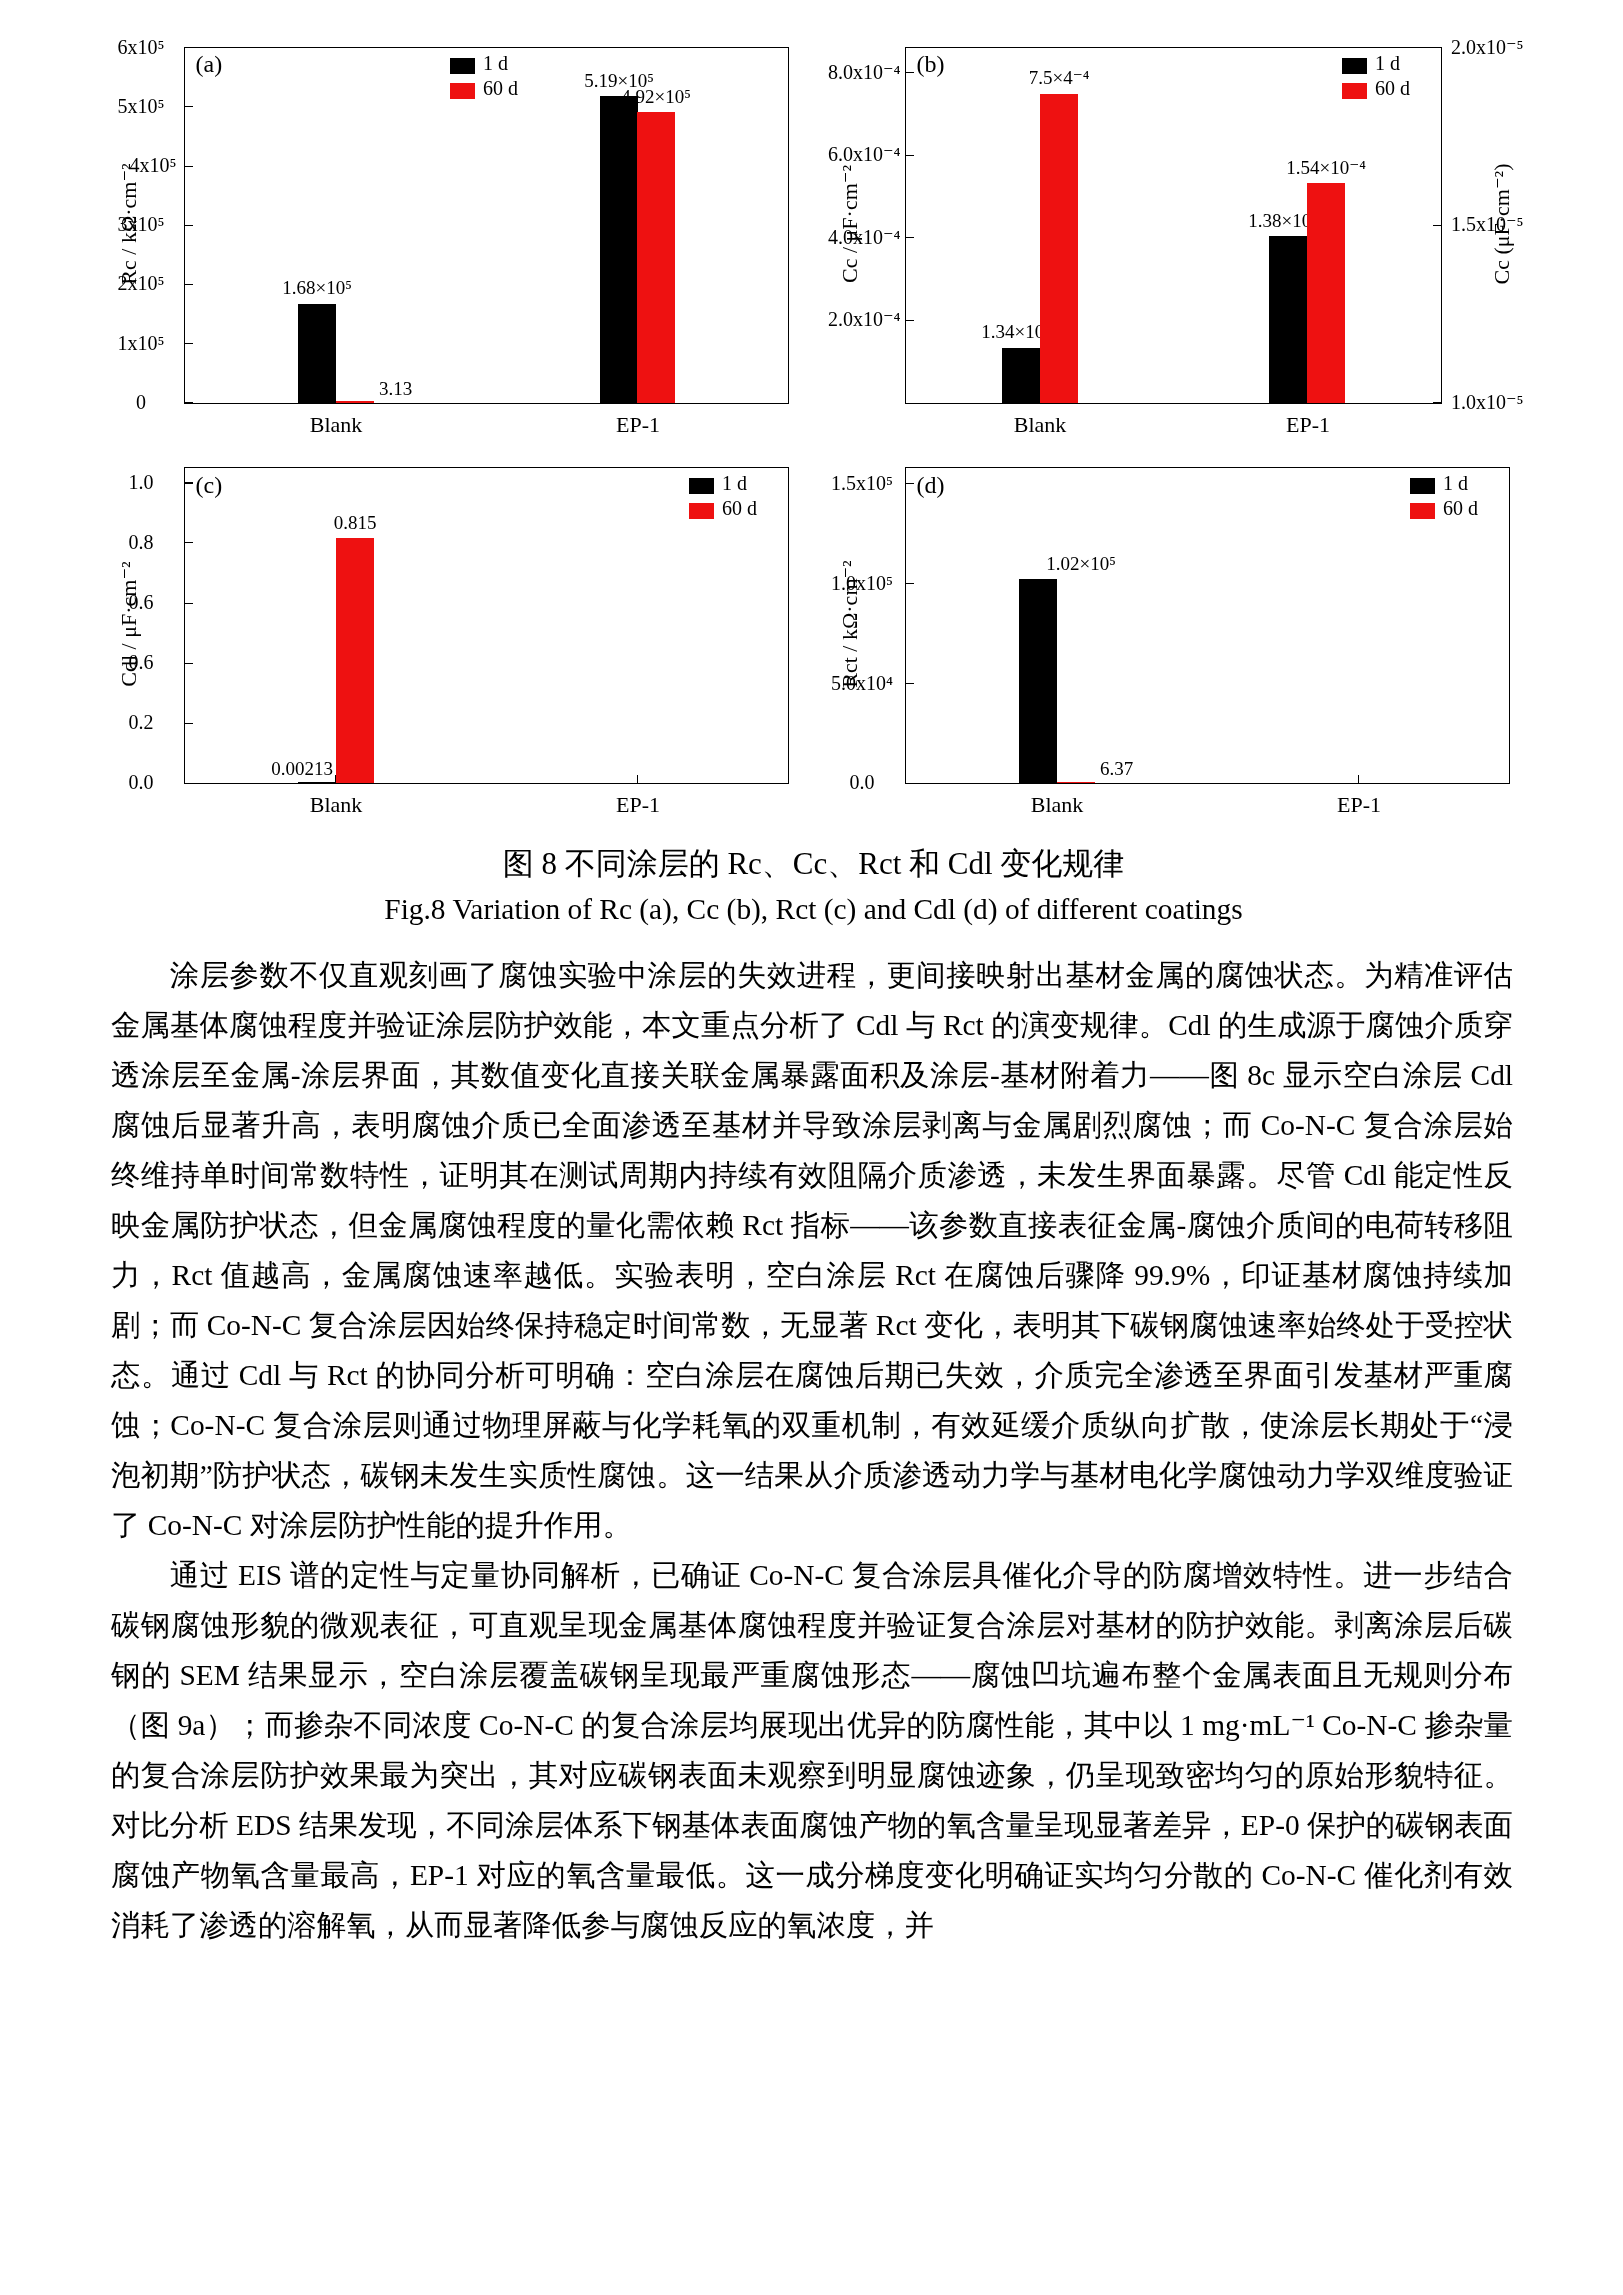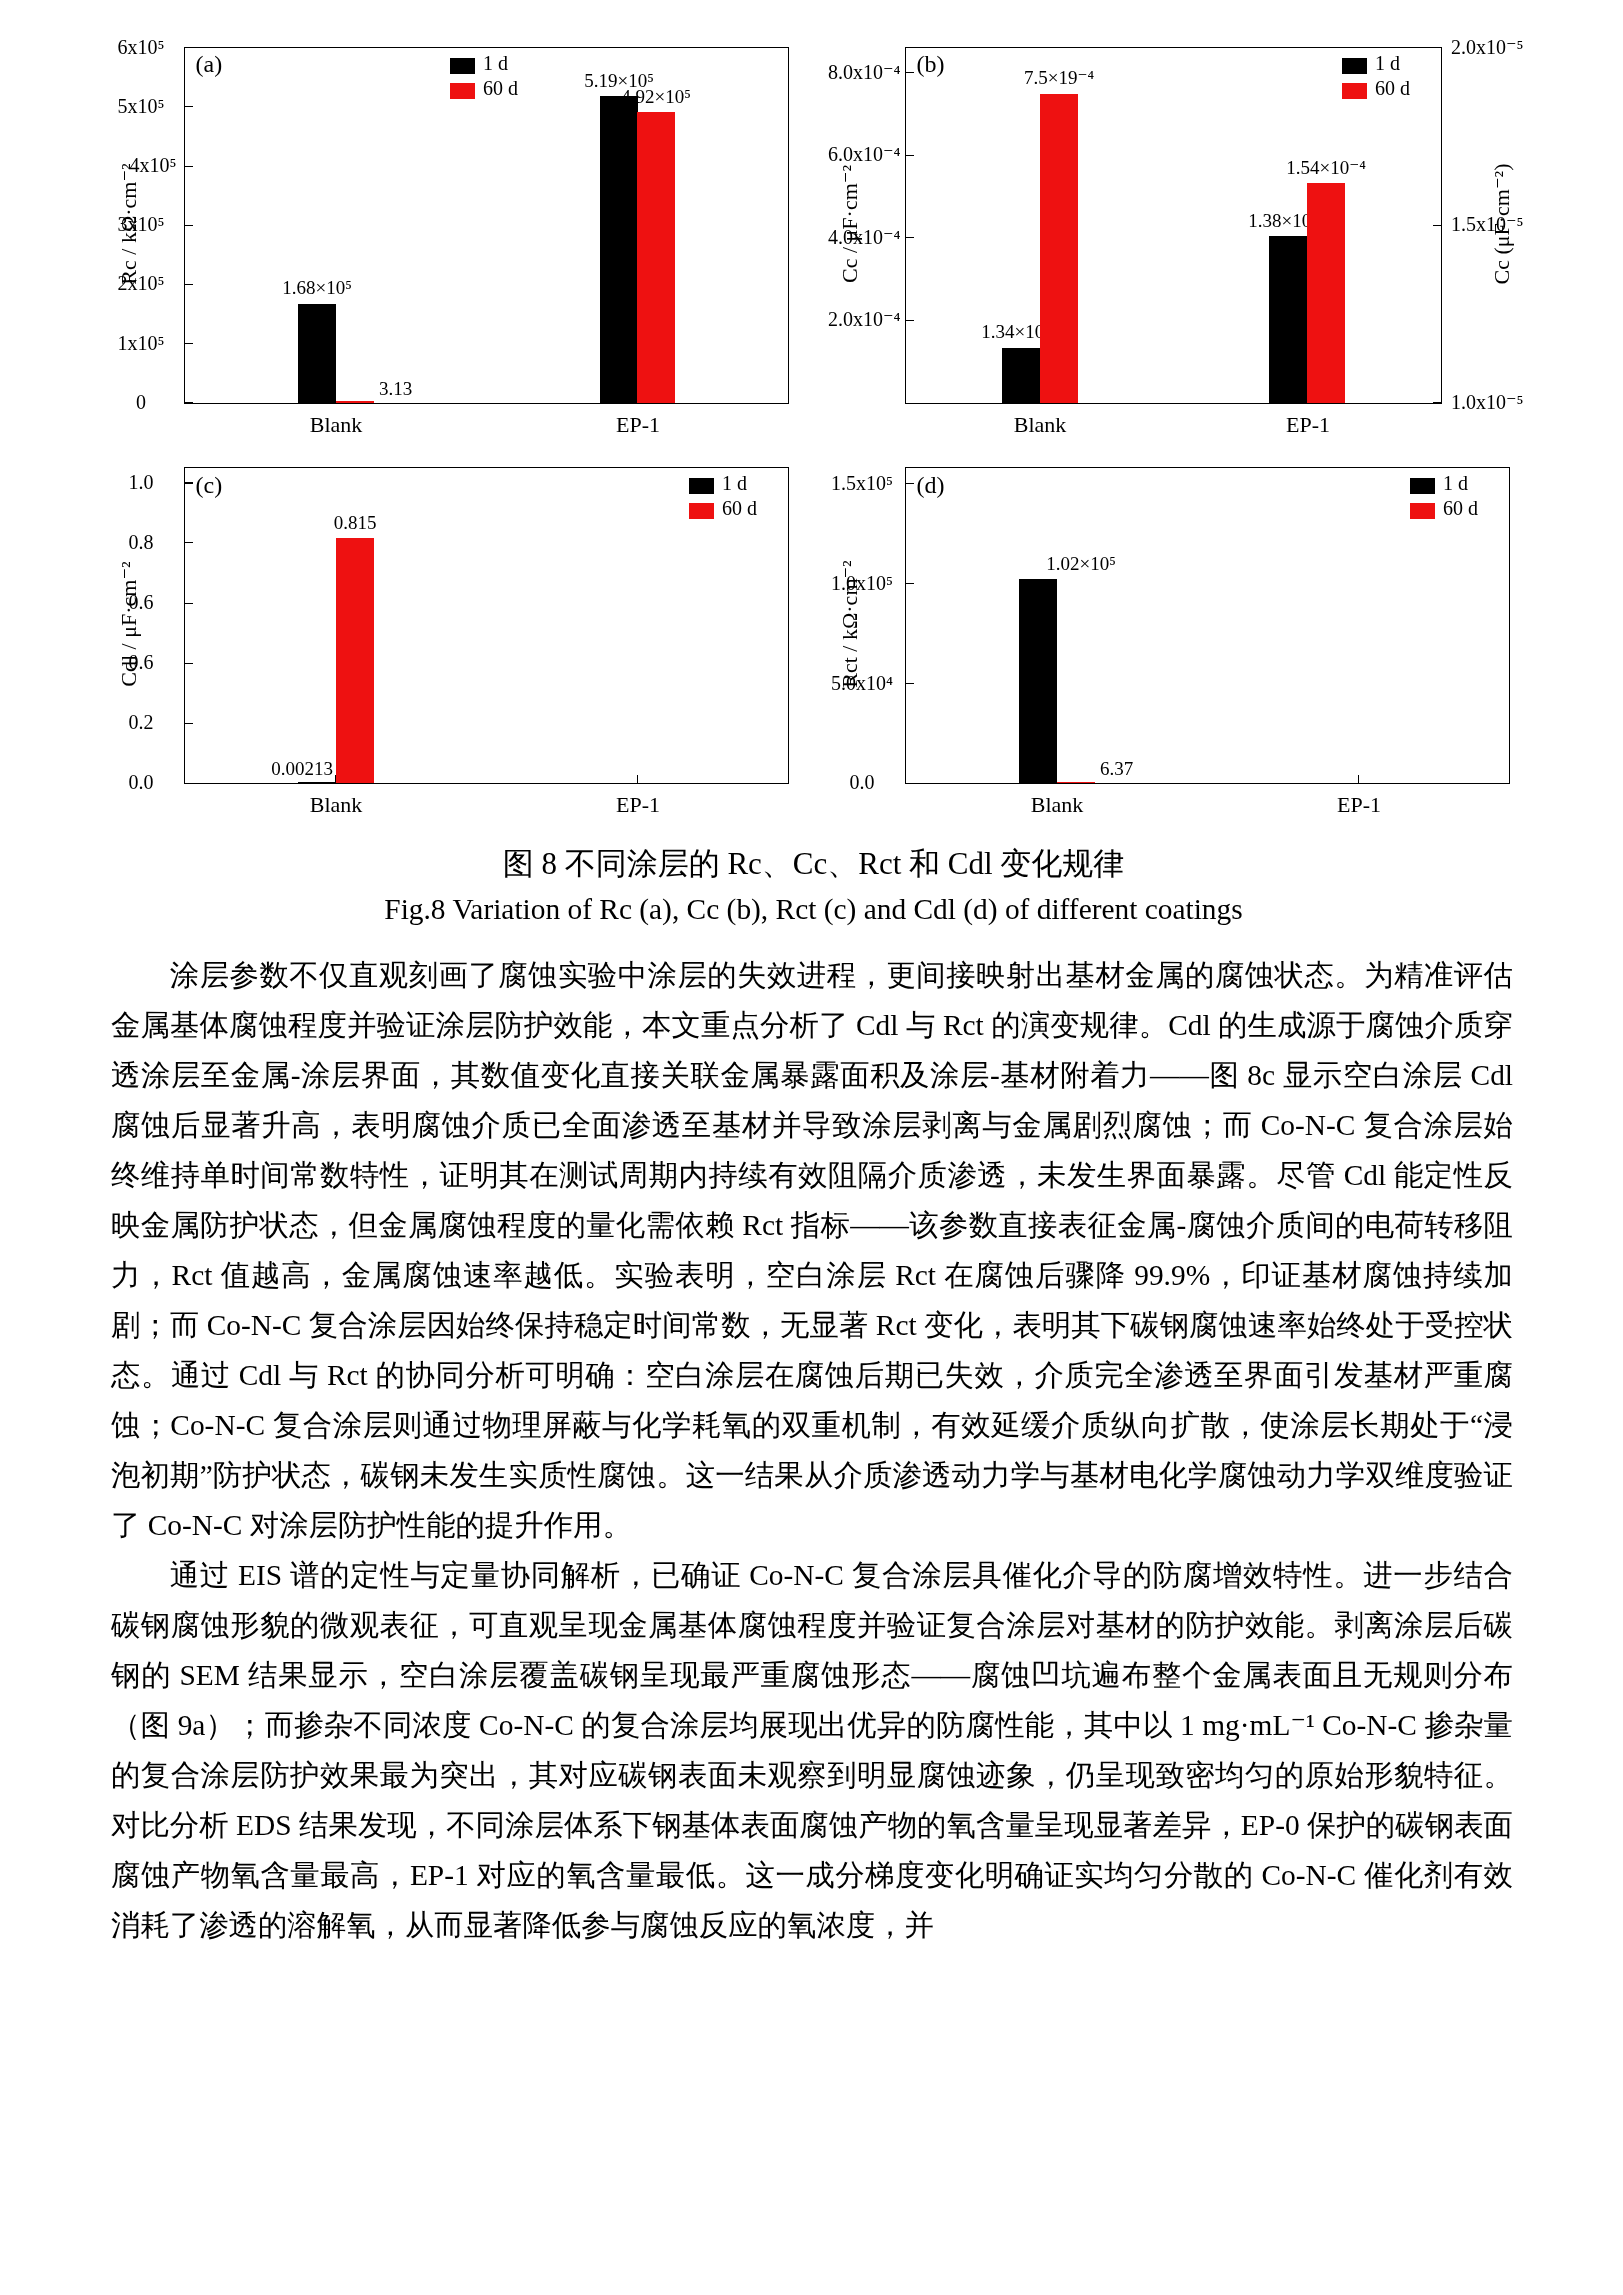--- a/index.html
+++ b/index.html
@@ -93,21 +93,21 @@
           <div class="tick-mark" style="right: 0px; top: 354px; width: 7.9px; height: 1.3px;"></div>
           <div class="tick-mark" style="right: 0px; top: 177px; width: 7.9px; height: 1.3px;"></div>
           <div class="tick-mark" style="right: 0px; top: -0.7px; width: 7.9px; height: 1.3px;"></div>
           <div class="tick-mark" style="left: 133px; bottom: 0px; width: 1.3px; height: 7.9px;"></div>
           <div class="tick-mark" style="left: 401px; bottom: 0px; width: 1.3px; height: 7.9px;"></div>
           <div class="bar" style="left: 96px; width: 38px; height: 55px; background: rgb(0, 0, 0);"></div>
           <div class="bar-label" style="left: 115px; bottom: 61px; transform: translateX(-50%);">1.34×10⁻⁴</div>
           <div class="bar" style="left: 363px; width: 38px; height: 167px; background: rgb(0, 0, 0);"></div>
           <div class="bar-label" style="left: 382px; bottom: 172px; transform: translateX(-50%);">1.38×10⁻⁴</div>
           <div class="bar" style="left: 134px; width: 38px; height: 309px; background: rgb(238, 17, 17);"></div>
-          <div class="bar-label" style="left: 153px; bottom: 315px; transform: translateX(-50%);">7.5×19⁻⁴</div>
+          <div class="bar-label" style="left: 153px; bottom: 315px; transform: translateX(-50%);">7.5×4⁻⁴</div>
           <div class="bar" style="left: 401px; width: 38px; height: 220px; background: rgb(238, 17, 17);"></div>
           <div class="bar-label" style="left: 420px; bottom: 225px; transform: translateX(-50%);">1.54×10⁻⁴</div>
         </div>
         <div class="ylab" style="left: 22px; top: 188px;">Cc / μF·cm⁻²</div>
         <div class="ylab" style="left: 674px; top: 188px;">Cc (μF·cm⁻²)</div>
         <div class="ytick-label" style="left: 0px; width: 68px; top: 272px;">2.0x10⁻⁴</div>
         <div class="ytick-label" style="left: 0px; width: 68px; top: 190px;">4.0x10⁻⁴</div>
         <div class="ytick-label" style="left: 0px; width: 68px; top: 107px;">6.0x10⁻⁴</div>
         <div class="ytick-label" style="left: 0px; width: 68px; top: 25px;">8.0x10⁻⁴</div>
         <div class="ytick-label right" style="left: 623px; width: 68px; top: 355px;">1.0x10⁻⁵</div>

